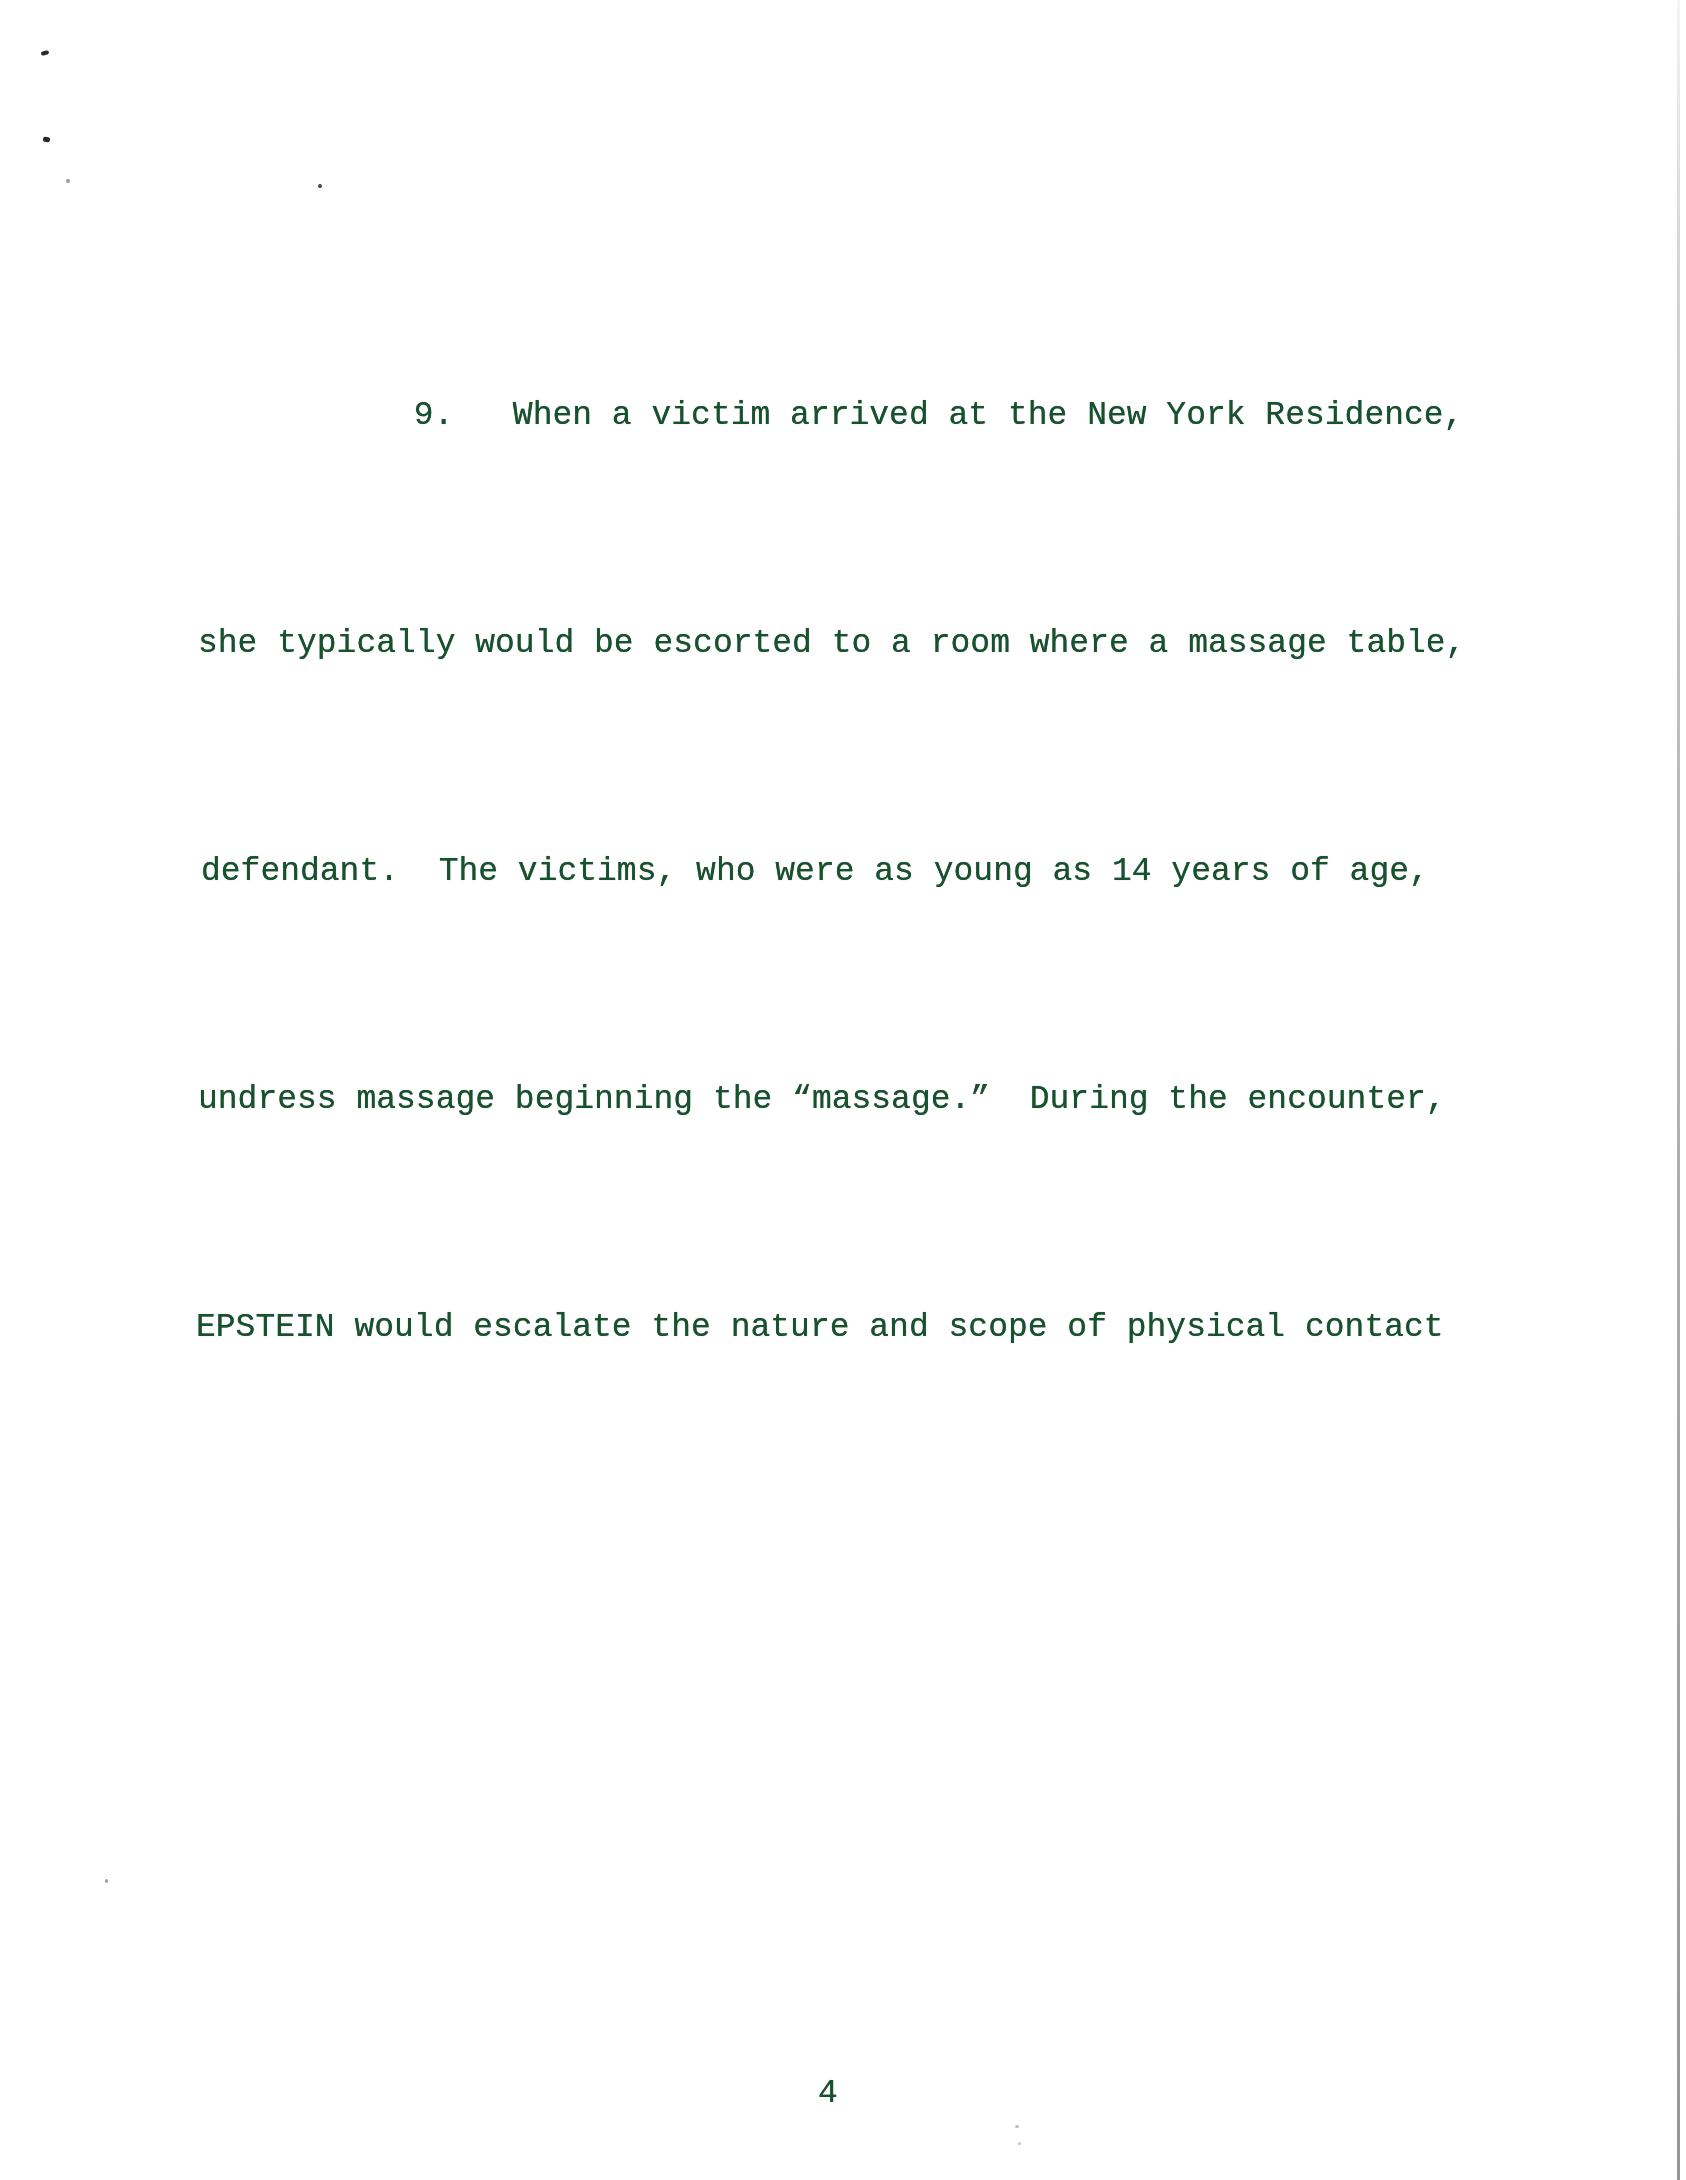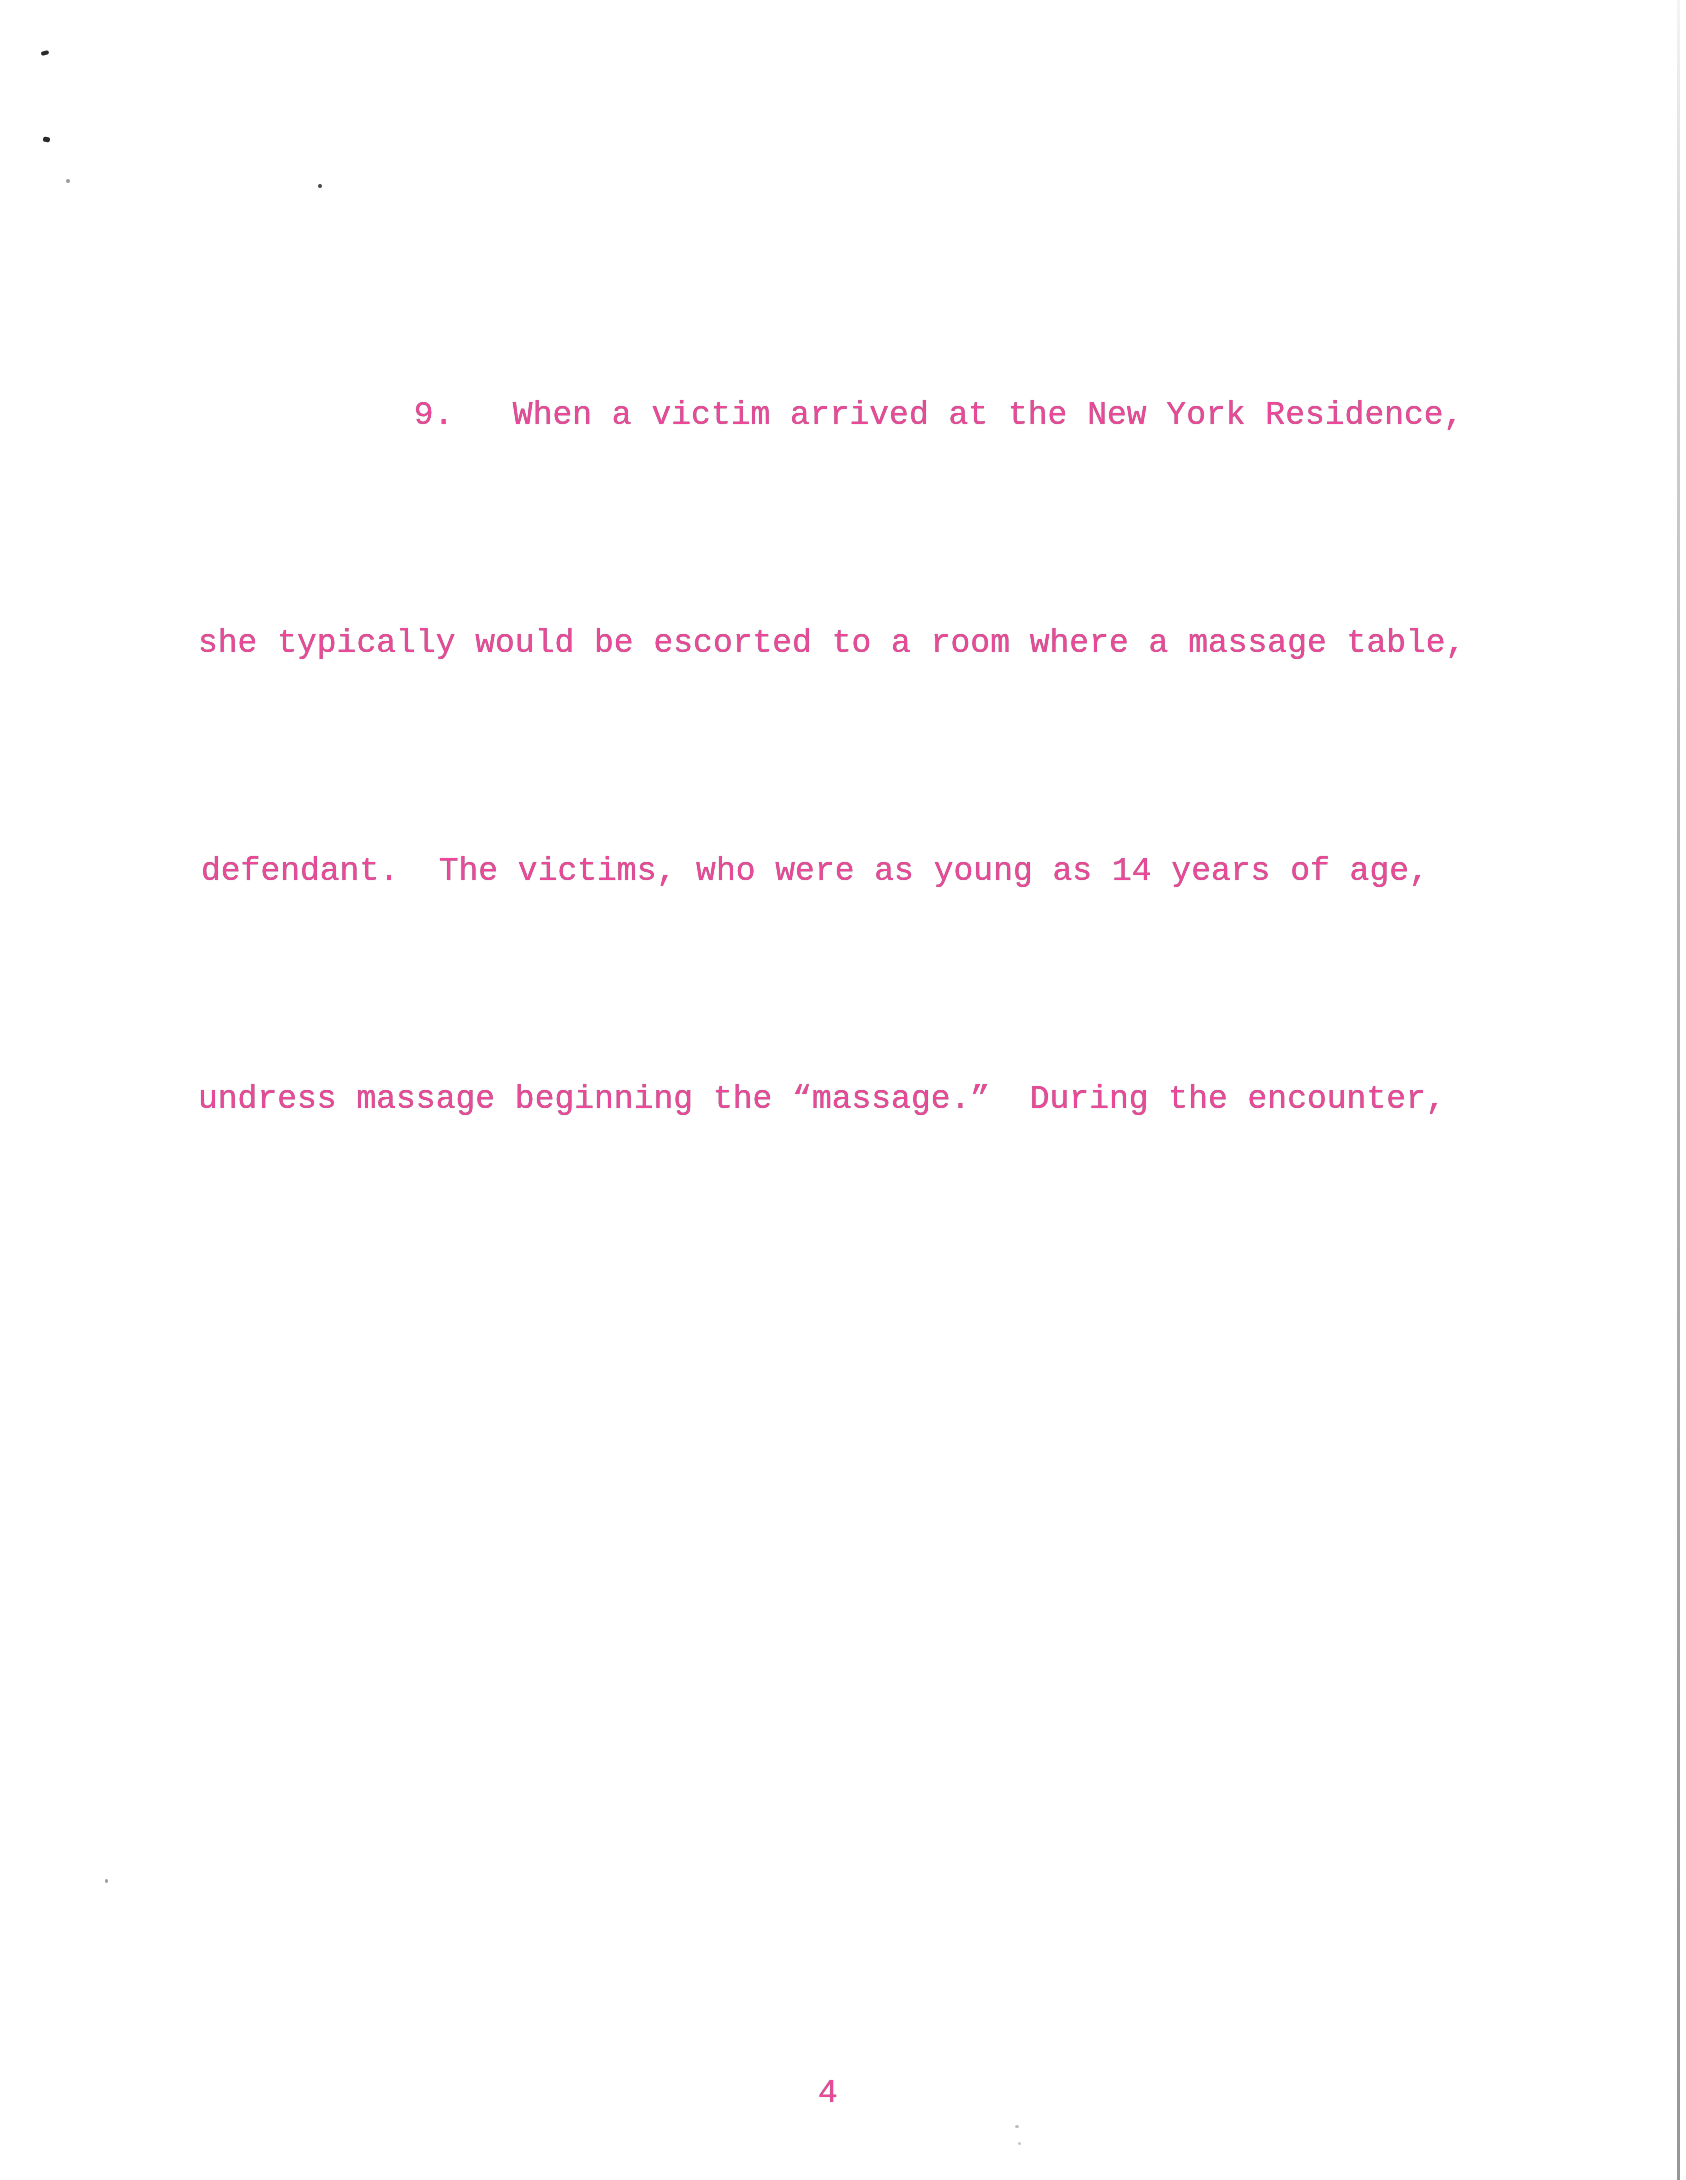--- a/index.html
+++ b/index.html
@@ -7,21 +7,21 @@
     padding: 0;
     background: #ffffff;
   }
   .sheet {
     position: relative;
     width: 1686px;
     height: 2180px;
     background: #ffffff;
     overflow: hidden;
     font-family: "Liberation Mono", "DejaVu Sans Mono", monospace;
-    color: #ec4899;
+    color: #14532d;
   }
   .text-block {
     position: absolute;
     left: 198px;
     top: 226px;
     font-size: 33px;
     line-height: 76px;
     white-space: pre;
     letter-spacing: 0;
     text-shadow: 0 0 0.7px rgba(15,15,15,0.72);
@@ -71,20 +71,21 @@
 </head>
 <body>
 
 <div class="sheet">
 
   <div class="text-block">
     <div class="doc-line">           9.   When a victim arrived at the New York Residence,</div>
     <div class="doc-line">she typically would be escorted to a room where a massage table,</div>
     <div class="doc-line">defendant.  The victims, who were as young as 14 years of age,</div>
     <div class="doc-line">undress massage beginning the “massage.”  During the encounter,</div>
+    <div class="doc-line">EPSTEIN would escalate the nature and scope of physical contact</div>
     
     
     
     
     
     
     
     
     
     

